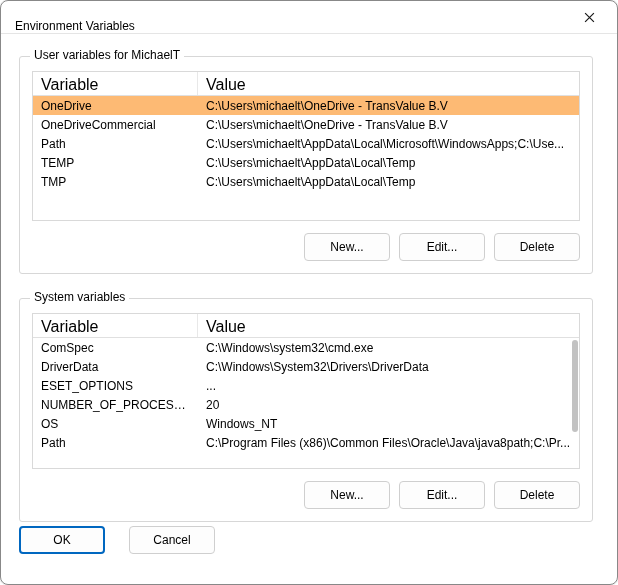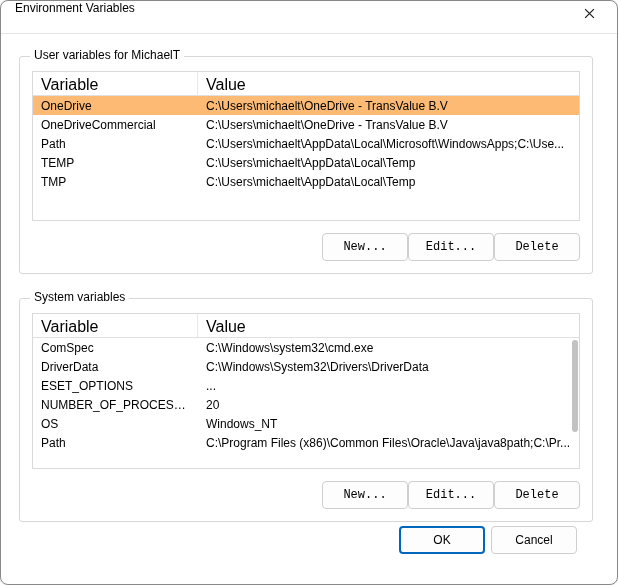--- a/index.html
+++ b/index.html
@@ -18,21 +18,21 @@
     background: #fff;
     border: 1px solid #888;
     border-radius: 8px;
     display: flex;
     flex-direction: column;
     box-shadow: 0 0 0 1px rgba(0,0,0,0.05);
   }
   .titlebar {
     height: 34px;
     display: flex;
-    align-items: flex-start;
+    align-items: flex-end;
     padding: 0 10px 0 14px;
     border-bottom: 1px solid #e5e5e5;
   }
   .titlebar .title {
     flex: 1;
     font-size: 12px;
   }
   .titlebar .close {
     width: 36px;
     height: 28px;
@@ -113,41 +113,40 @@
     position: absolute;
     top: 0;
     width: 6px;
     height: 92px;
     background: #c2c2c2;
     border-radius: 3px;
   }
   .btn-row {
     display: flex;
     justify-content: flex-end;
+    gap: 9px;
     margin-top: 12px;
-    font-family: Liberation Mono, monospace;
   }
   button.win {
     height: 28px;
     min-width: 86px;
     padding: 0 14px;
     font-family: inherit;
     font-size: 12px;
     background: #fdfdfd;
     border: 1px solid #cfcfcf;
     border-radius: 4px;
     cursor: default;
   }
   button.win.primary {
     border: 2px solid #0067c0;
   }
   .footer {
     display: flex;
-    justify-content: flex-end;
-    gap: 6px;
+    gap: 24px;
     padding: 4px 16px 18px 0;
     margin-top: auto;
   }
   .spacer { height: 16px; }
 </style>
 </head>
 <body>
 
 <div class="dialog">
 

